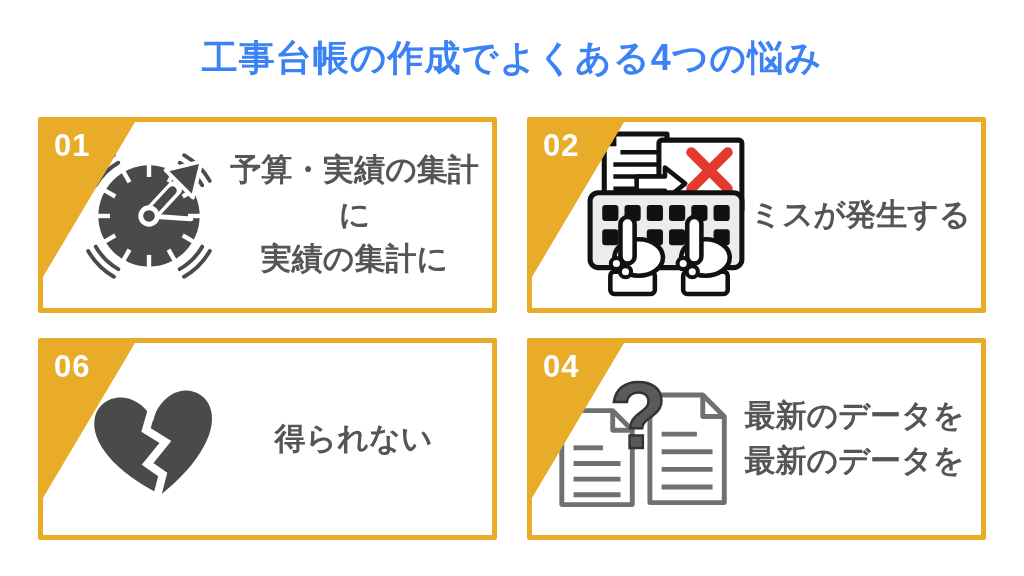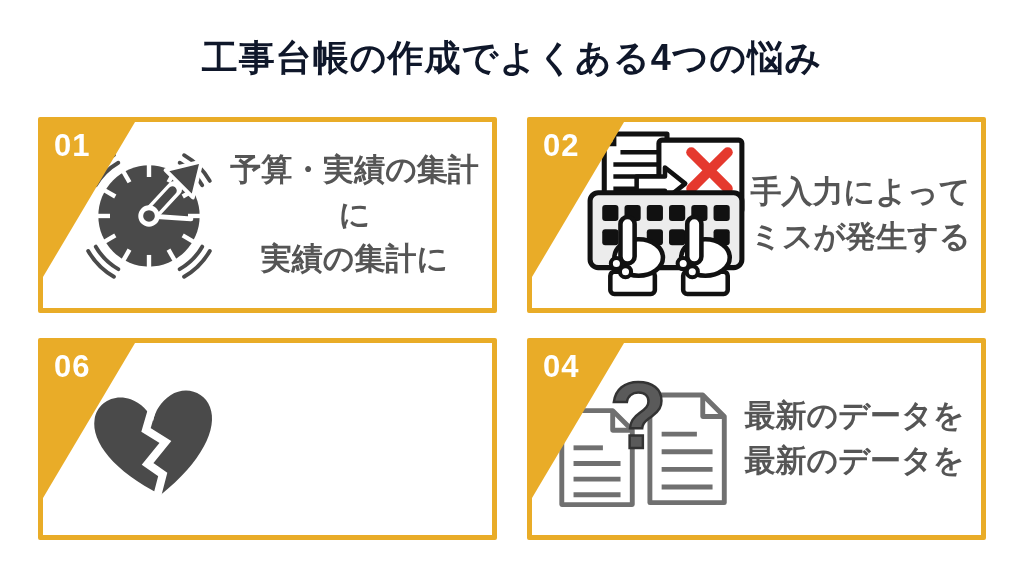--- a/index.html
+++ b/index.html
@@ -2,21 +2,21 @@
 <html><head>
 <meta charset="utf-8">
 <style>
   html,body{margin:0;padding:0;}
   body{
     width:1024px;height:576px;position:relative;background:#ffffff;overflow:hidden;
     font-family:"Liberation Sans","DejaVu Sans",sans-serif;
   }
   .page-title{
     position:absolute;top:34px;left:0;width:1024px;
-    text-align:center;font-size:36px;font-weight:bold;color:#0f172a;
+    text-align:center;font-size:36px;font-weight:bold;color:#3b82f6;
     letter-spacing:1px;
   }
   .grid{
     position:absolute;left:38px;top:117px;width:876px;height:423px;
     display:grid;grid-template-columns:459px 459px;grid-template-rows:196px 202px;
     column-gap:30px;row-gap:25px;
   }
   .card{
     position:relative;background:#ffffff;border:5px solid #E9AC28;border-radius:2px;
     box-sizing:border-box;overflow:hidden;
@@ -143,39 +143,39 @@
           <rect x="34" y="86" width="14" height="46" rx="7" fill="#ffffff" stroke="#111111" stroke-width="4.5"></rect>
 
           <rect x="96" y="140" width="44" height="22" rx="4" fill="#ffffff" stroke="#111111" stroke-width="4.5"></rect>
           <ellipse cx="118" cy="126" rx="24" ry="18" fill="#ffffff" stroke="#111111" stroke-width="4.5"></ellipse>
           <circle cx="96" cy="132" r="5.5" fill="#ffffff" stroke="#111111" stroke-width="4"></circle>
           <circle cx="105" cy="140" r="5.5" fill="#ffffff" stroke="#111111" stroke-width="4"></circle>
           <rect x="100" y="86" width="14" height="46" rx="7" fill="#ffffff" stroke="#111111" stroke-width="4.5"></rect>
         </svg>
       </div>
       <div class="card-text">
-        <div>手入力によって</div>
         <div>ミスが発生する</div>
       </div>
     </div>
   </div>
 
   <div class="card c3">
     <div class="corner-badge"></div>
     <div class="badge-number">06</div>
     <div class="card-content">
       <div class="icon-wrap">
         <svg width="140" height="134" viewBox="0 0 140 132" aria-hidden="true">
           <g transform="rotate(-6 70 66)">
             <path d="M70 122 C 26 94, 6 62, 12 40 C 16 24, 34 16, 50 24 C 60 29, 67 38, 70 48 C 73 38, 80 29, 90 24 C 106 16, 124 24, 128 40 C 134 62, 114 94, 70 122 Z" fill="#4A4A4A"></path>
             <polyline points="71,34 62,56 80,70 60,90 74,102 65,126" fill="none" stroke="#ffffff" stroke-width="8" stroke-linejoin="miter"></polyline>
           </g>
         </svg>
       </div>
       <div class="card-text">
+        <div>得られない</div>
       </div>
     </div>
   </div>
 
   <div class="card c4">
     <div class="corner-badge"></div>
     <div class="badge-number">04</div>
     <div class="card-content">
       <div class="icon-wrap">
         <svg width="186" height="148" viewBox="0 0 190 150" aria-hidden="true">

